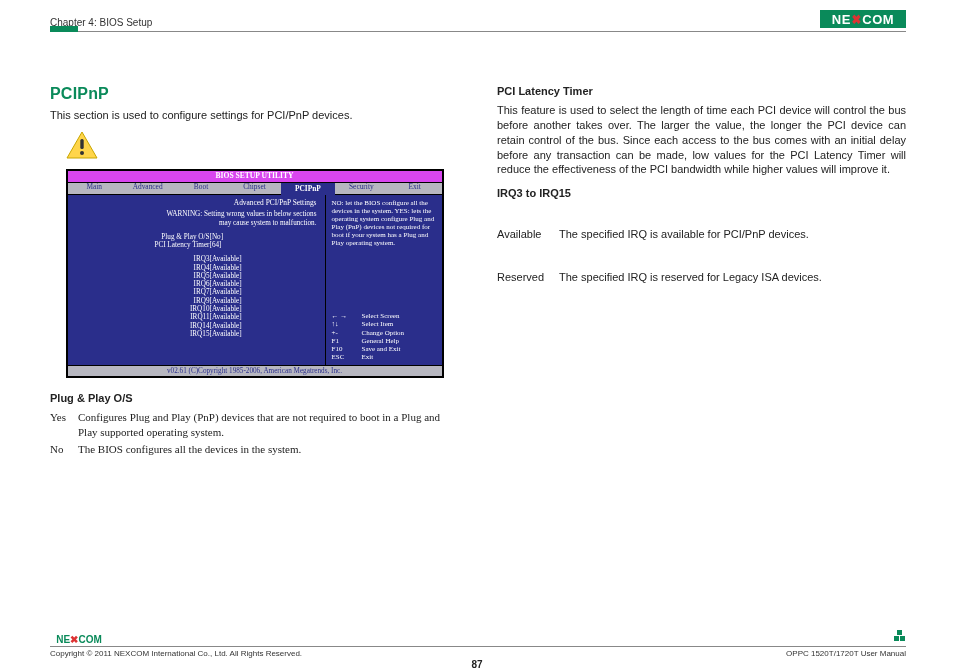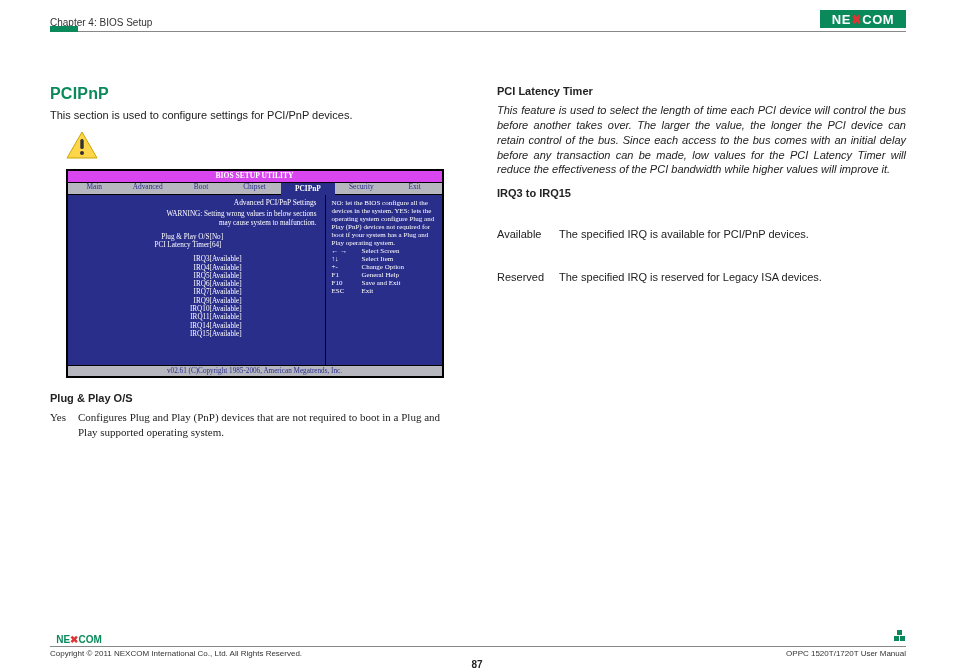--- a/index.html
+++ b/index.html
@@ -76,39 +76,41 @@
   .bios-left {
     flex: 0 0 258px; border-right: 1px solid #000; padding: 4px 8px 6px; text-align: right;
   }
   .bios-left .subtitle { color:#fff; margin-bottom:3px; font-size:7.4px;}
   .bios-left .warn { color:#fff; margin-bottom:6px; font-size:7.2px; }
   .bios-row { display:flex; }
   .bios-row .lbl { width: 134px; }
   .bios-row .val { }
   .bios-right {
     flex:1; padding: 4px 6px; color:#fff; display:flex; flex-direction:column;
+    justify-content: space-between;
+    gap: 16px;
   }
   .bios-help { font-size:7.0px; line-height:1.15; }
   .bios-keys { font-size:7.0px; }
   .bios-keys div { display:flex; }
   .bios-keys .k { width:30px; }
   .bios-footer {
     background:#b7b7c0; color:#2a2e8b; text-align:center; font-size:7.2px;
     border-top:1px solid #000; padding:1px 0;
   }
 
   .sub-head { font-weight: bold; font-size: 11px; margin: 10px 0 6px; color:#222;}
   .def-row { font-size: 11px; color:#222; line-height:1.35; display:flex; margin-bottom:2px;font-family:Liberation Serif, serif;}
   .def-row .term { width: 28px; flex:0 0 28px; }
   .def-row .desc { flex:1; }
   .def-rowR { font-size: 11px; color:#222; line-height:1.35; display:flex; margin-bottom:2px;margin-top:28px;}
   .def-rowR .term { width: 62px; flex:0 0 62px; }
   .def-rowR .desc { flex:1; }
 
-  .right-body { font-size: 11px; color:#222; text-align: justify; line-height:1.35; margin-bottom:10px;font-style:italic;}
+  .right-body { font-size: 11px; color:#222; text-align: justify; line-height:1.35; margin-bottom:10px;}
   .right-head { font-weight: bold; font-size: 11px; margin-bottom:6px; color:#222;}
 
   
   .footer {
     position:absolute; left:50px; right:48px; bottom:14px;
     border-top: 1px solid #888; padding-top:2px;
     display:flex; justify-content: space-between; align-items:flex-end;
     font-size: 8px; color:#333;
   }
   .footer .logo-sm {
@@ -258,20 +260,24 @@
         </div>
       </div>
       <div class="bios-footer">v02.61 (C)Copyright 1985-2006, American Megatrends, Inc.</div>
     </div>
 
     <div class="sub-head">Plug &amp; Play O/S</div>
     <div class="def-row">
       <div class="term">Yes</div>
       <div class="desc">Configures Plug and Play (PnP) devices that are not required to boot in a Plug and Play supported operating system.</div>
     </div>
+    <div class="def-row">
+      <div class="term">No</div>
+      <div class="desc">The BIOS configures all the devices in the system.</div>
+    </div>
   </div>
 
   <div class="col">
     <div class="right-head">PCI Latency Timer</div>
     <div class="right-body">This feature is used to select the length of time each PCI device will control the bus before another takes over. The larger the value, the longer the PCI device can retain control of the bus. Since each access to the bus comes with an initial delay before any transaction can be made, low values for the PCI Latency Timer will reduce the effectiveness of the PCI bandwidth while higher values will improve it.</div>
     <div class="right-head">IRQ3 to IRQ15</div>
     <div class="def-rowR">
       <div class="term">Available</div>
       <div class="desc">The specified IRQ is available for PCI/PnP devices.</div>
     </div>

